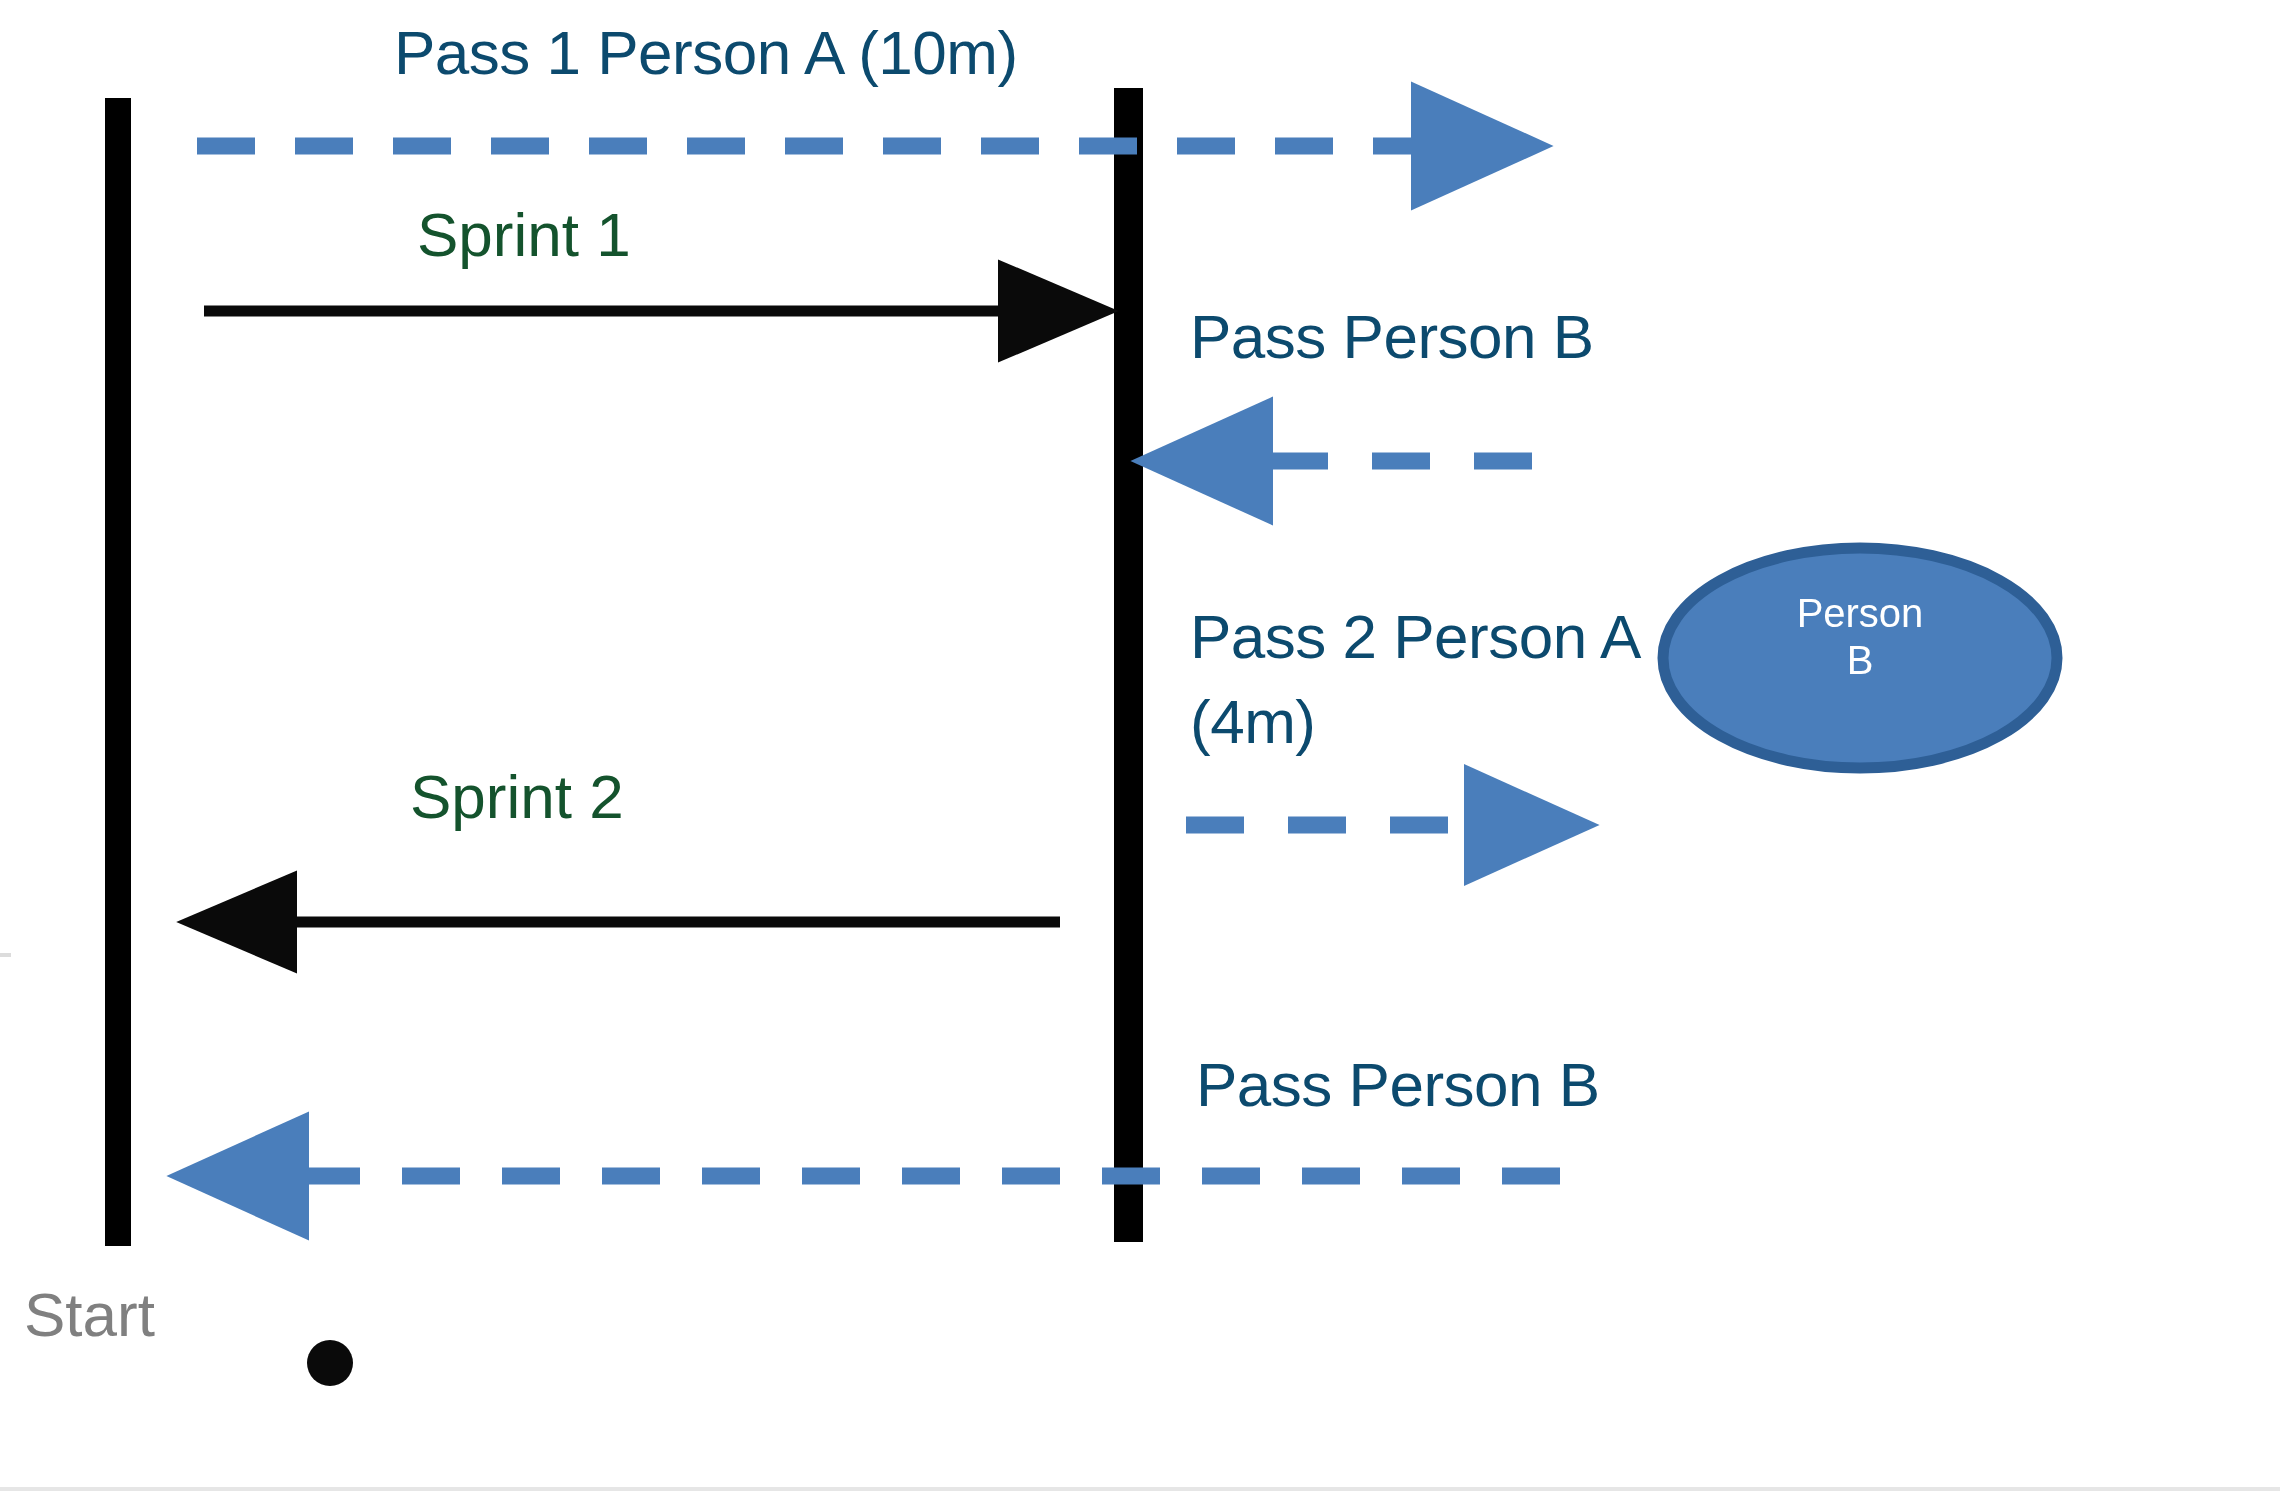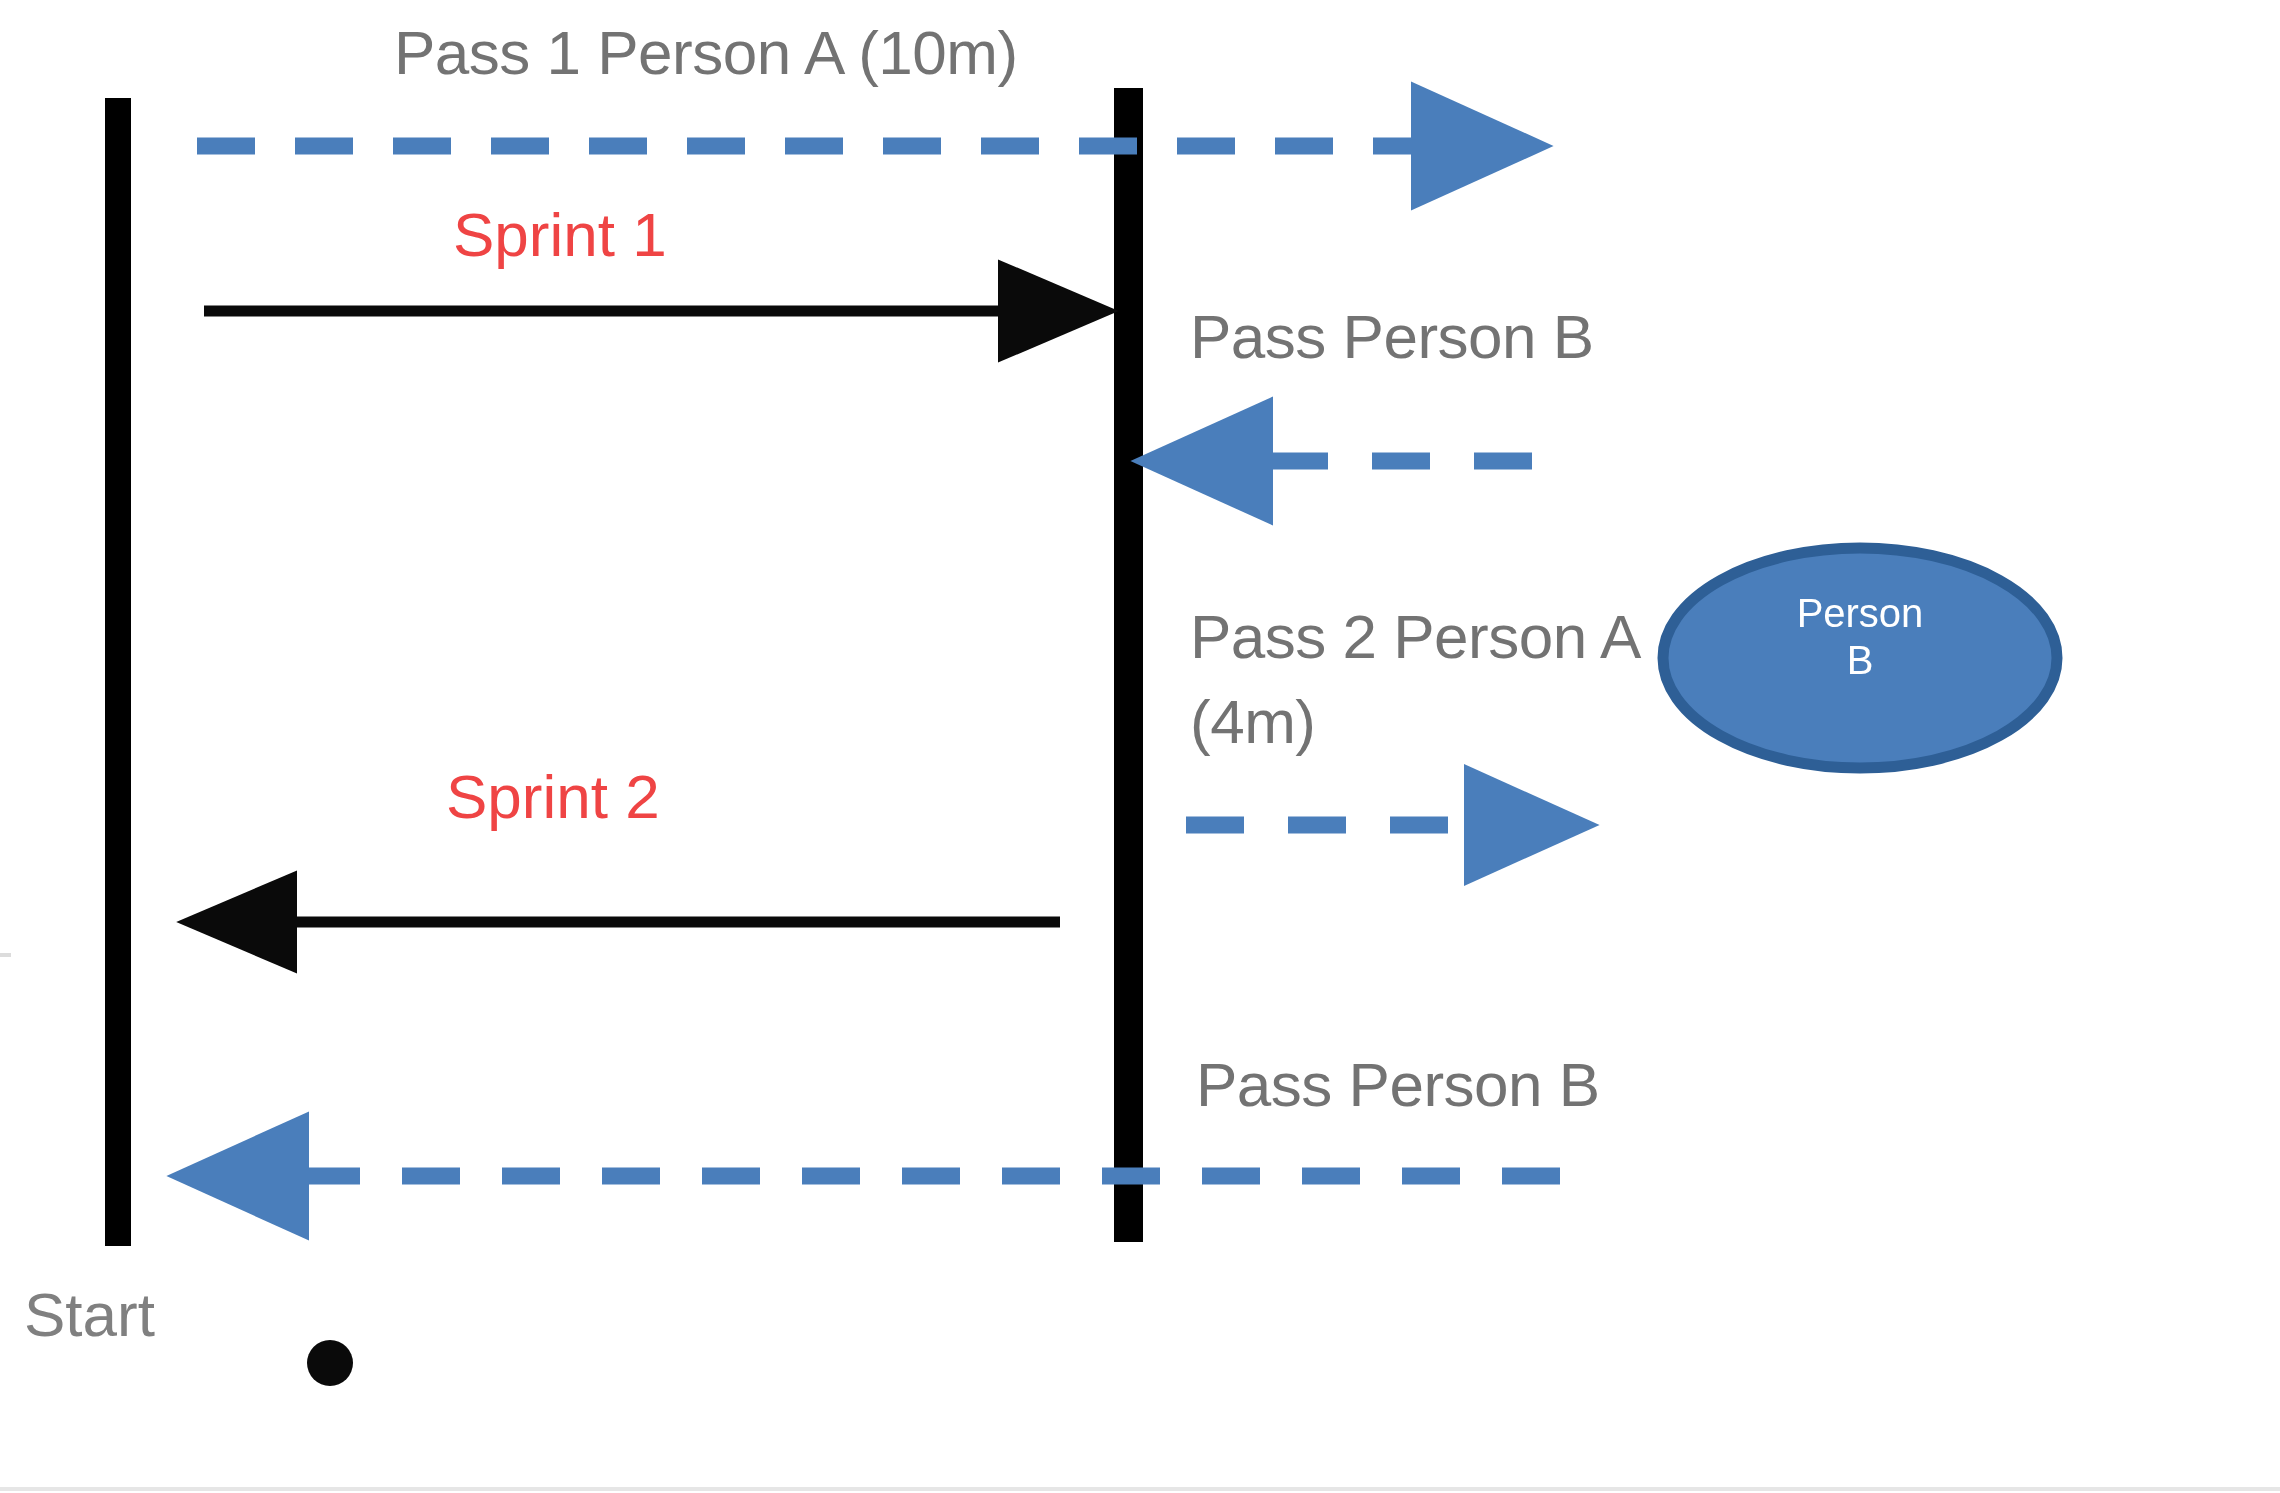--- a/index.html
+++ b/index.html
@@ -23,22 +23,22 @@
     top: 0;
     width: 2280px;
     height: 1493px;
   }
   .lbl {
     position: absolute;
     white-space: pre;
     line-height: 1.12;
     font-family: "Liberation Sans", sans-serif;
   }
-  .lbl-blue { color: #737373; font-size: 62px; letter-spacing: -0.5px; }
-  .lbl-black { color: #ef4444; font-size: 62px; margin-left: 36px; }
+  .lbl-blue { color: #0c4a6e; font-size: 62px; letter-spacing: -0.5px; }
+  .lbl-black { color: #14532d; font-size: 62px; }
   .lbl-gray { color: #808080; font-size: 62px; margin-left: 8px; }
   .ellipse-text {
     position: absolute;
     color: #ffffff;
     font-size: 40px;
     text-align: center;
     line-height: 1.18;
     white-space: pre-line;
     font-family: "Liberation Sans", sans-serif;
   }

